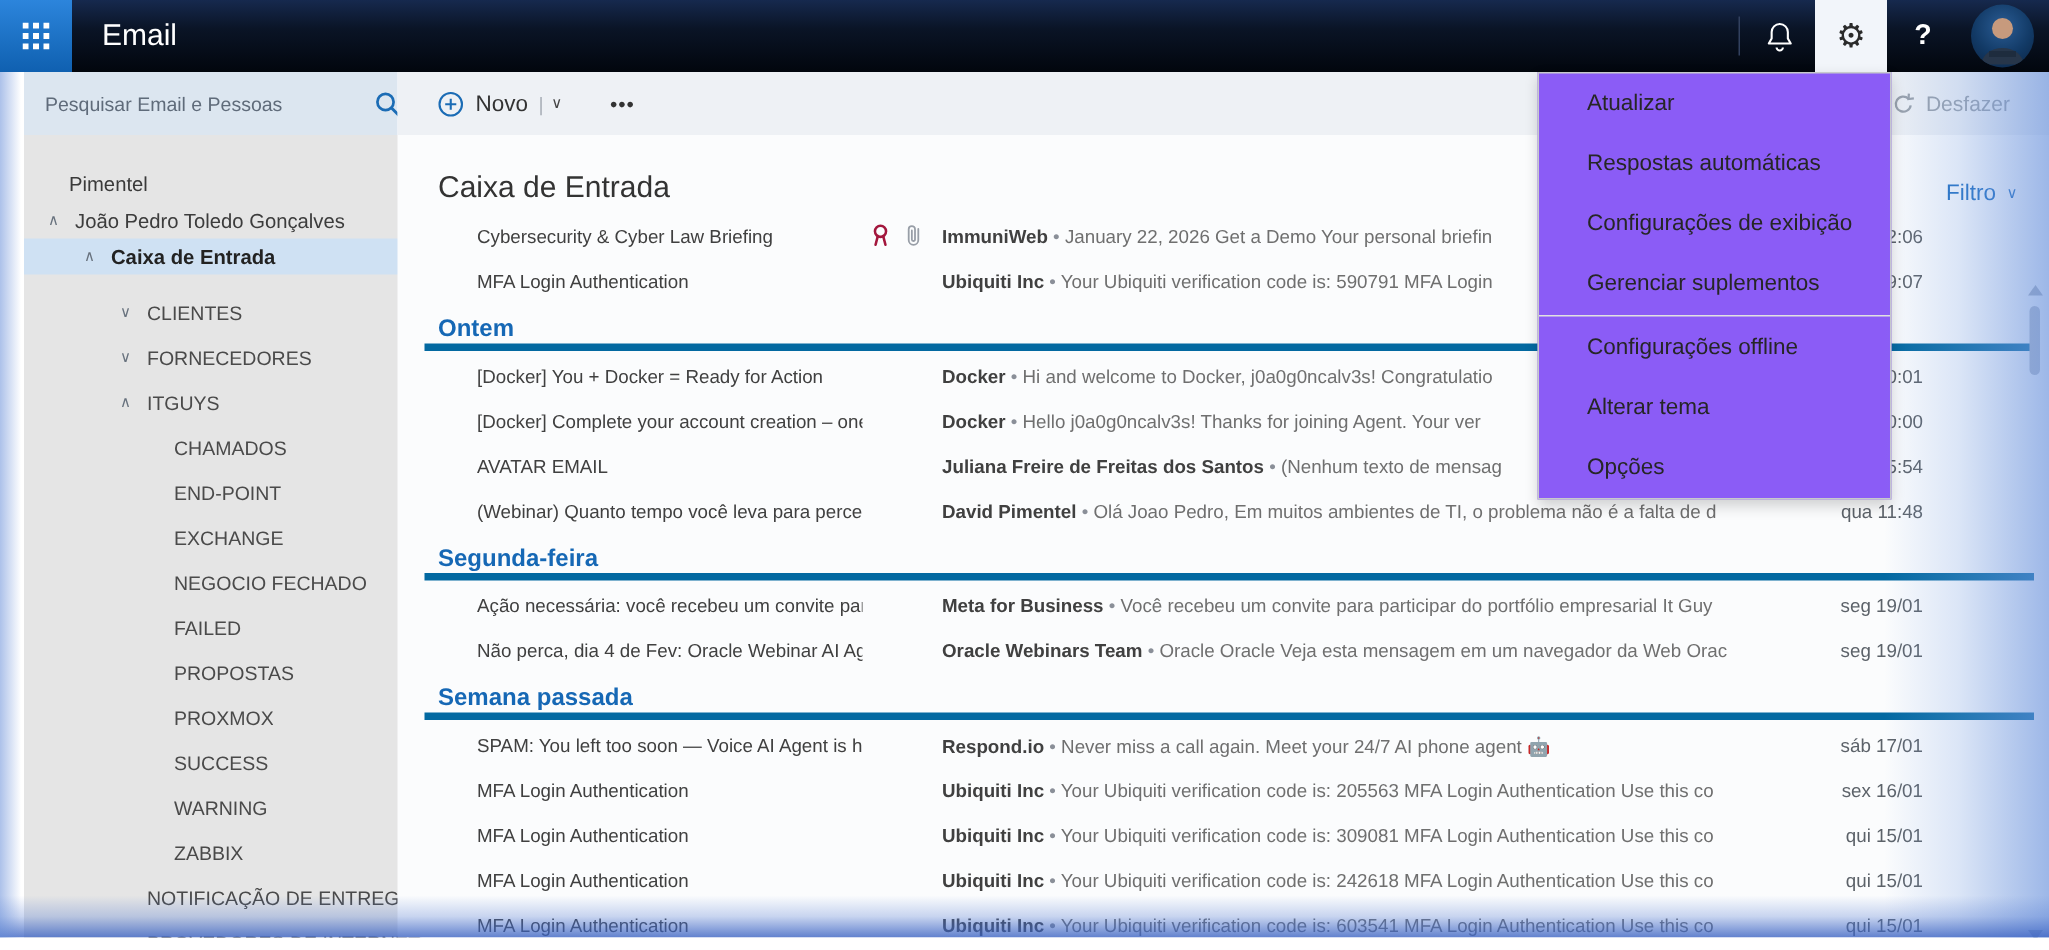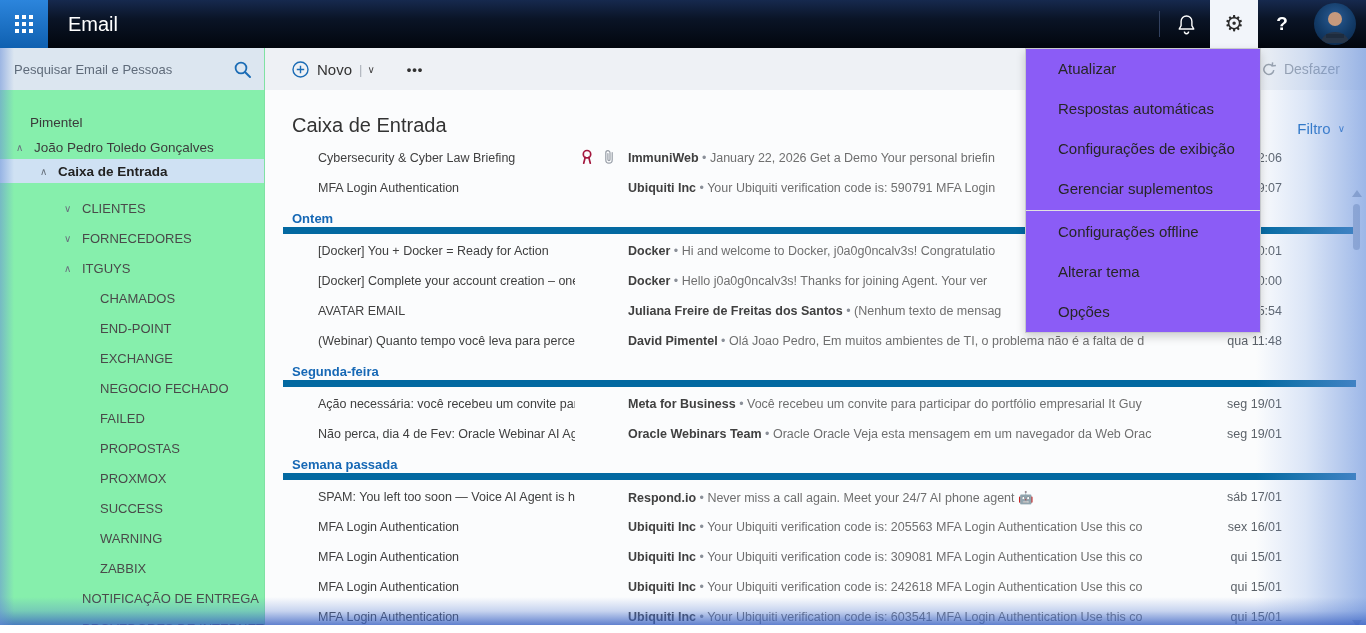--- a/index.html
+++ b/index.html
@@ -17,22 +17,22 @@
   .tb-right { position:absolute; right:0; top:0; height:48px; display:flex; align-items:center; }
   .tb-sep { width:1px; height:26px; background:#32415f; margin-right:2px; }
   .tb-btn { width:48px; height:48px; display:flex; align-items:center; justify-content:center; cursor:pointer; }
   .tb-btn.active { background:#f2f5fa; }
   .gear-glyph { font-size:22px; color:#2b2b2b; line-height:1; }
   .q-glyph { font-size:19px; color:#fff; font-weight:700; }
   .avatar { width:42px; height:42px; border-radius:50%; margin:0 10px 0 8px; overflow:hidden; flex:none;
     background:radial-gradient(circle at 50% 35%, #2a5c94 0%, #123a66 55%, #0b2342 100%); cursor:pointer; }
 
   
-  .sidebar { position:absolute; left:0; top:48px; width:265px; height:585px;
-    background:#86efac; border-right:1px solid rgba(0,0,0,0.05); overflow:hidden; }
+  .sidebar { position:absolute; left:16px; top:48px; width:265px; height:585px;
+    background:#e5e5e5; border-right:1px solid rgba(0,0,0,0.05); overflow:hidden; }
   .searchbox { height:42px; background:#dce6f0; display:flex; align-items:center; padding:0 12px 0 14px; }
   .searchbox input { flex:1; border:0; background:transparent; outline:none; font-size:13px; color:#444;
     font-family:"Liberation Sans", sans-serif; }
   .searchbox input::placeholder { color:#5f6b7a; opacity:1; }
   .search-ic { flex:none; cursor:pointer; display:flex; }
   .fav-label { margin-top:21px; height:24px; line-height:24px; padding-left:30px; font-size:13.5px; color:#3a3a3a; }
   .tree-row { position:relative; height:30px; display:flex; align-items:center; font-size:13px; color:#4a4a4a; cursor:pointer; }
   .tree-row.compact { height:24px; font-size:13.5px; color:#3c3c3c; }
   .tree-row.gap { margin-top:10px; }
   .tree-row.selected { background:#cfe1f3; }
@@ -60,21 +60,21 @@
   .filter .chev { font-size:10px; }
 
   .mail-row { display:flex; align-items:center; height:30px; padding:0 84px 0 53px; font-size:12.5px; cursor:pointer; }
   .m-subj { width:257px; flex:none; overflow:hidden; white-space:nowrap; color:#404040; }
   .m-icons { width:53px; flex:none; display:flex; align-items:center; gap:11px; padding-left:6px; }
   .m-prev { flex:1; overflow:hidden; white-space:nowrap; color:#6f6f6f; }
   .m-sender { color:#404040; font-weight:700; }
   .m-dot { color:#8a8f98; }
   .m-date { flex:none; width:86px; text-align:right; color:#5c6269; font-size:12.5px; }
   .list-section { height:31px; margin:0 10px 2px 18px; padding:8px 0 0 9px; color:#1668b5;
-    font-weight:700; font-size:13px; border-bottom:7px solid #0369a1; }
+    font-weight:700; font-size:16px; border-bottom:5px solid #0369a1; }
 
   
   .scrollbar { position:absolute; right:3px; top:142px; bottom:4px; width:12px; z-index:5; }
   .sb-up, .sb-down { position:absolute; left:1px; width:0; height:0; border-left:5px solid transparent; border-right:5px solid transparent; }
   .sb-up { top:0; border-bottom:7px solid #aab1bd; }
   .sb-down { bottom:2px; border-top:7px solid #aab1bd; }
   .sb-thumb { position:absolute; left:2px; top:14px; width:7px; height:46px; background:#b6bdc9; border-radius:4px; }
 
   
   .menu { position:absolute; left:1025px; top:48px; width:236px; background:#8b5cf6;

